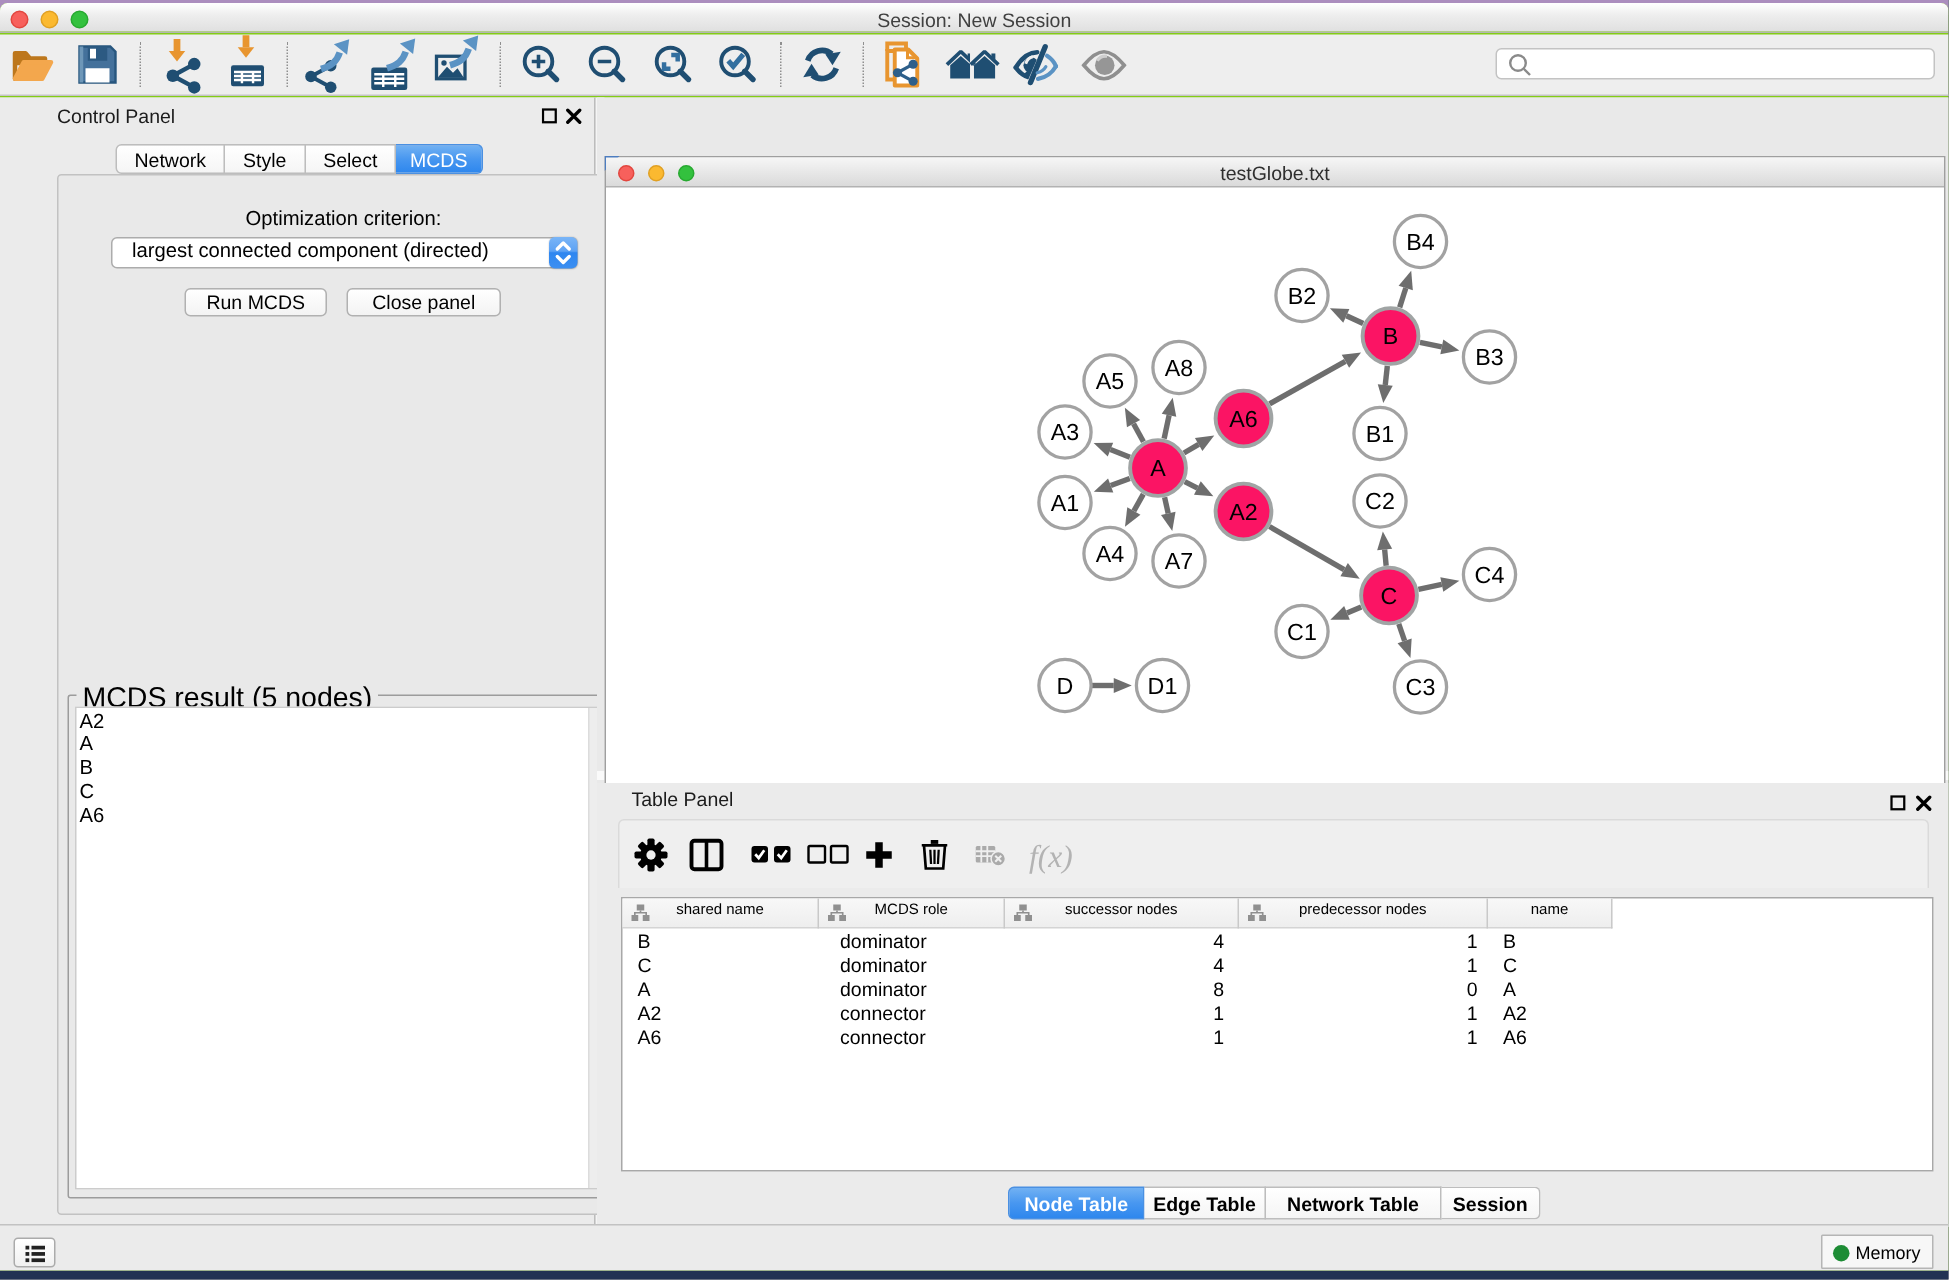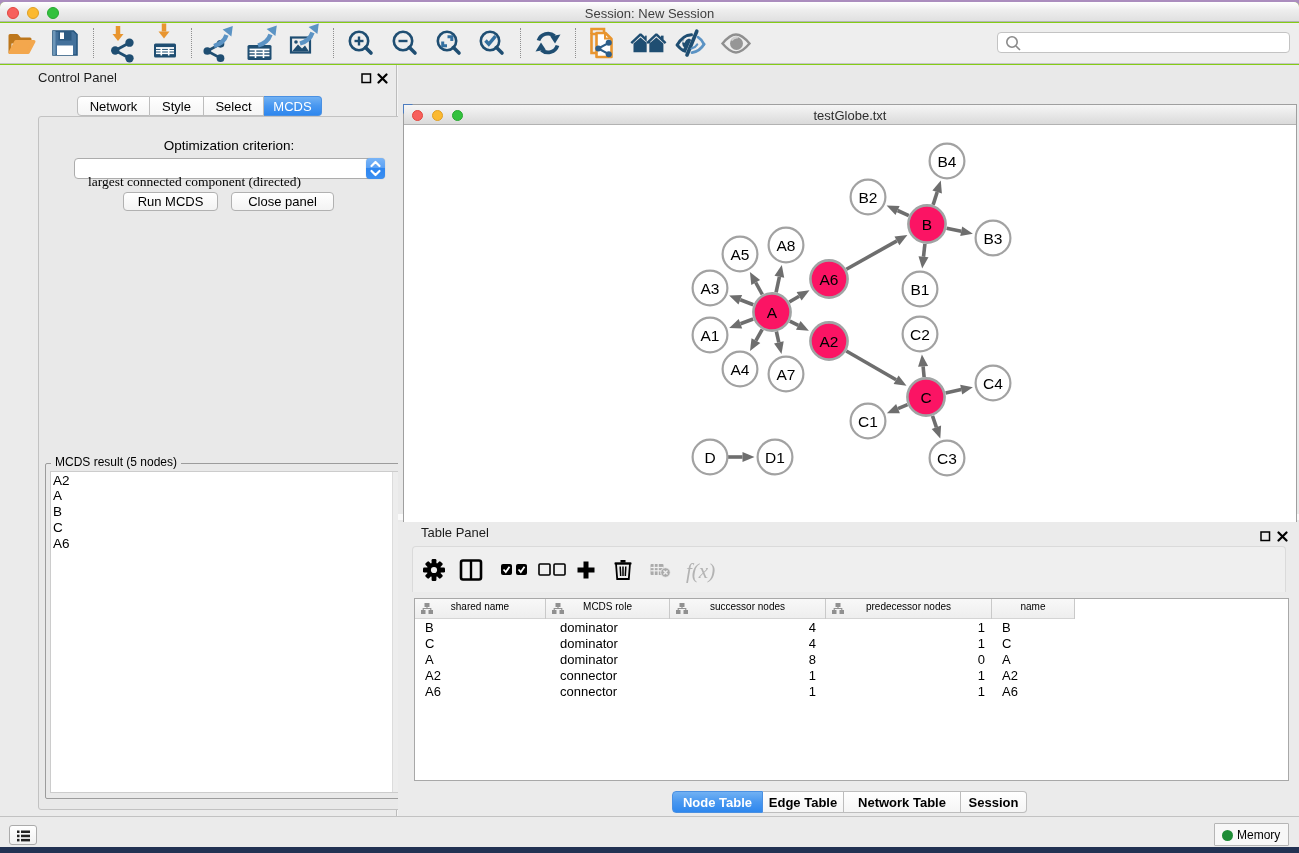--- a/index.html
+++ b/index.html
@@ -23,27 +23,27 @@
 #cp-title { position:absolute; left:13px; top:5px; font-size:13px; color:#1c1c1c;margin-left:25px; }
 .tabrow { position:absolute; display:flex; }
 .tab { height:20px; background:linear-gradient(180deg,#ffffff,#f5f5f5); border:1px solid #bdbdbd; border-left:none;
   font-size:13px; color:#000; text-align:center; line-height:19px; }
 .tab.first { border-left:1px solid #bdbdbd; border-radius:4px 0 0 4px; }
 .tab.last { border-radius:0 4px 4px 0; }
 .tab.sel { background:linear-gradient(180deg,#71b1f3 0%,#4897f0 50%,#2e87ee 100%); color:#fff; border-color:#4a90e2; }
 #cp-box { position:absolute; left:8px; top:51px; width:382px; height:694px; border:1px solid #c2c2c2; border-radius:3px; background:#e9e9e9;margin-left:30px; }
 #optlabel { position:absolute; left:0; width:100%; top:21px; text-align:center; font-size:13.5px; color:#000; }
 #dropdown { position:absolute; left:35px; top:41px; width:311px; height:21px; background:#fff; border:1px solid #acacac; border-radius:4px; font-size:13.5px; color:#000; }
-#dropdown .dtext { position:absolute; left:13px; top:15px;font-family:Liberation Serif, serif; }
+#dropdown .dtext { position:absolute; left:13px; top:0; }
 #dropdown .stepper { position:absolute; right:-1px; top:-1px; width:19px; height:21px; border-radius:4px;
   background:linear-gradient(180deg,#7ab5f7 0%,#5da2f4 45%,#2e86f0 50%,#3c8ff1 100%); box-shadow:0 0 1px rgba(0,0,0,.3); }
 .btn { position:absolute; height:19px; white-space:nowrap; overflow:hidden; background:linear-gradient(180deg,#ffffff,#f3f3f3); border:1px solid #b1b1b1; border-radius:4px;
   font-size:13px; color:#000; text-align:center; line-height:17px; }
 #fieldset { position:absolute; left:6px; top:346px; width:368px; height:336px; border:1px solid #9c9c9c; border-radius:2px; }
-#fieldset .legend { position:absolute; left:5px; top:-9px; background:#e9e9e9; padding:0 4px; font-size:12px; color:#000; }
+#fieldset .legend { position:absolute; left:5px; top:-9px; background:#e9e9e9; padding:0 4px; font-size:19px; color:#000; }
 #mlist { position:absolute; left:4px; top:7px; width:357px; height:322px; background:#fff; border:1px solid #cccccc; font-size:13.5px; color:#000; }
 #mlist .li { padding-left:2px; height:16px; line-height:16px; }
 #mscroll { position:absolute; right:0px; top:0px; width:14px; height:320px; background:#ededed; border-left:1px solid #dcdcdc; }
 #desk { position:absolute; left:398px; top:0; width:901px; height:753px; background:#e9e9e9; }
 #vgutter { position:absolute; left:397px; top:0; width:6px; height:753px; background:#f4f4f4; }
 #vhandle { position:absolute; left:0px; top:371px; width:5px; height:8px; background:#e8e8e8; border:1px solid #b5b5b5; border-radius:2px; }
 #hgutter { position:absolute; left:0px; top:449px; width:901px; height:6px; background:#fafafa; }
 #hhandle { position:absolute; left:450px; top:0px; width:8px; height:5px; background:#e8e8e8; border:1px solid #b5b5b5; border-radius:2px; }
 #netwin { position:absolute; left:5px; top:-1px; width:894px; height:449px; background:#fff; border:1px solid #9f9f9f;margin-top:40px; }
 #nettitle { position:absolute; left:0; top:0; width:100%; height:20px;

